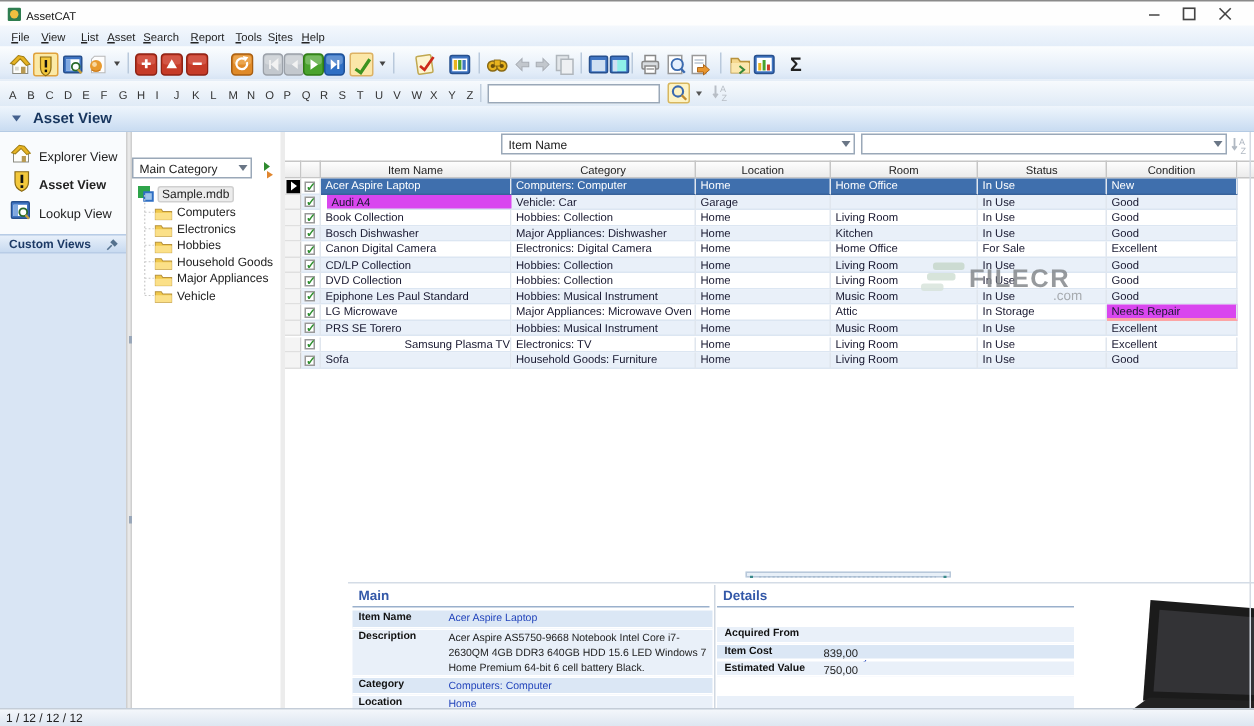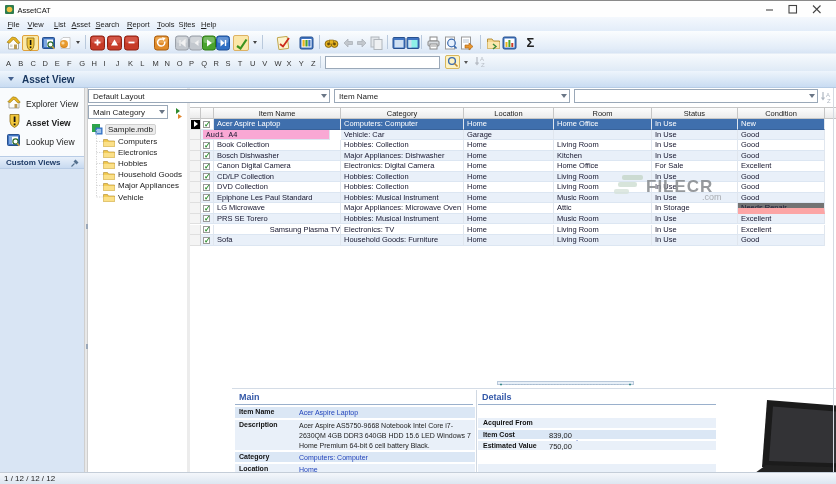--- a/index.html
+++ b/index.html
@@ -362,24 +362,20 @@
           <path d="M0.5 3.8 h11 v4.7 h-11 Z" fill="#fbe088"></path>
         </svg>
         <span class="treeitem" style="left:30px;top:88.5px">Vehicle</span>
         <svg style="position:absolute;left:0;top:26px" width="20" height="70">
           <path d="M8.5 0 V67 M8.5 11.5 h6 M8.5 22.5 h6 M8.5 33.5 h6 M8.5 44.5 h6 M8.5 55.5 h6 M8.5 67 h6" stroke="#c8c8c8" stroke-width="0.8" stroke-dasharray="1.2,1.4" fill="none"></path>
         </svg>
       </div>
     </div>
   <div class="abs" id="splitter2"></div>
 
-  <div class="combo" style="left:88px;top:1px;width:242px">
-      <span style="position:absolute;left:4px;top:2px">Default Layout</span>
-      <span class="arr"></span>
-    </div>
   <div class="combo" style="left:334px;top:1px;width:236px">
       <span style="position:absolute;left:4px;top:2px">Item Name</span>
       <span class="arr"></span>
     </div>
   <div class="combo" style="left:574px;top:1px;width:244px">
       <span class="arr"></span>
     </div>
   <svg class="abs" style="left:820px;top:2px" width="14" height="13">
       <path d="M3 2 L3 9 M1.5 7.5 L3 9.5 L4.5 7.5" stroke="#b0b8c2" stroke-width="1.2" fill="none"></path>
       <text x="6" y="6.5" font-size="6" fill="#b0b8c2">A</text>
@@ -413,21 +409,21 @@
         <div class="gcell" style="left:274px;width:90px;background:#3f6fad;color:#fff;border-bottom:1px solid #38629a;">Home</div>
         <div class="gcell" style="left:364px;width:98px;background:#3f6fad;color:#fff;border-bottom:1px solid #38629a;">Home Office</div>
         <div class="gcell" style="left:462px;width:86px;background:#3f6fad;color:#fff;border-bottom:1px solid #38629a;">In Use</div>
         <div class="gcell" style="left:548px;width:87px;background:#3f6fad;color:#fff;border-bottom:1px solid #38629a;">New</div>
       </div>
       <div class="grow" style="top:22.55px;">
         <div class="gcell" style="left:0;width:11px;background:#f4f4f4;border-right:1px solid #cfcfcf;border-bottom:1px solid #dfdfdf;"></div>
         <div class="gcell" style="left:11px;width:13px;background:#e9f0f9;border-bottom:1px solid #dce6f2;">
           <span class="chk"></span>
         </div>
-        <div class="gcell" style="left:13px;width:127px;background:#f9a8d4;color:#16162e;border-bottom:1px solid #dce6f2;font-family:Liberation Mono, monospace;">Audi A4</div>
+        <div class="gcell" style="left:28px;width:127px;background:#d946ef;color:#16162e;border-bottom:1px solid #dce6f2;">Audi A4</div>
         <div class="gcell" style="left:151px;width:123px;background:#e9f0f9;color:#16162e;border-bottom:1px solid #dce6f2;">Vehicle: Car</div>
         <div class="gcell" style="left:274px;width:90px;background:#e9f0f9;color:#16162e;border-bottom:1px solid #dce6f2;">Garage</div>
         <div class="gcell" style="left:364px;width:98px;background:#e9f0f9;color:#16162e;border-bottom:1px solid #dce6f2;"></div>
         <div class="gcell" style="left:462px;width:86px;background:#e9f0f9;color:#16162e;border-bottom:1px solid #dce6f2;">In Use</div>
         <div class="gcell" style="left:548px;width:87px;background:#e9f0f9;color:#16162e;border-bottom:1px solid #dce6f2;">Good</div>
       </div>
       <div class="grow" style="top:33.1px;">
         <div class="gcell" style="left:0;width:11px;background:#f4f4f4;border-right:1px solid #cfcfcf;border-bottom:1px solid #dfdfdf;"></div>
         <div class="gcell" style="left:11px;width:13px;background:#ffffff;border-bottom:1px solid #dce6f2;">
           <span class="chk"></span>
@@ -502,21 +498,21 @@
       <div class="grow" style="top:96.4px;">
         <div class="gcell" style="left:0;width:11px;background:#f4f4f4;border-right:1px solid #cfcfcf;border-bottom:1px solid #dfdfdf;"></div>
         <div class="gcell" style="left:11px;width:13px;background:#ffffff;border-bottom:1px solid #dce6f2;">
           <span class="chk"></span>
         </div>
         <div class="gcell" style="left:24px;width:127px;background:#ffffff;color:#16162e;border-bottom:1px solid #dce6f2;">LG Microwave</div>
         <div class="gcell" style="left:151px;width:123px;background:#ffffff;color:#16162e;border-bottom:1px solid #dce6f2;">Major Appliances: Microwave Oven</div>
         <div class="gcell" style="left:274px;width:90px;background:#ffffff;color:#16162e;border-bottom:1px solid #dce6f2;">Home</div>
         <div class="gcell" style="left:364px;width:98px;background:#ffffff;color:#16162e;border-bottom:1px solid #dce6f2;">Attic</div>
         <div class="gcell" style="left:462px;width:86px;background:#ffffff;color:#16162e;border-bottom:1px solid #dce6f2;">In Storage</div>
-        <div class="gcell" style="left:548px;width:87px;background:#737373;color:#16162e;border-bottom:6px solid #fca5a5;">Needs Repair</div>
+        <div class="gcell" style="left:548px;width:87px;background:#d946ef;color:#16162e;border-bottom:2px solid #fca5a5;">Needs Repair</div>
       </div>
       <div class="grow" style="top:106.95px;">
         <div class="gcell" style="left:0;width:11px;background:#f4f4f4;border-right:1px solid #cfcfcf;border-bottom:1px solid #dfdfdf;"></div>
         <div class="gcell" style="left:11px;width:13px;background:#e9f0f9;border-bottom:1px solid #dce6f2;">
           <span class="chk"></span>
         </div>
         <div class="gcell" style="left:24px;width:127px;background:#e9f0f9;color:#16162e;border-bottom:1px solid #dce6f2;">PRS SE Torero</div>
         <div class="gcell" style="left:151px;width:123px;background:#e9f0f9;color:#16162e;border-bottom:1px solid #dce6f2;">Hobbies: Musical Instrument</div>
         <div class="gcell" style="left:274px;width:90px;background:#e9f0f9;color:#16162e;border-bottom:1px solid #dce6f2;">Home</div>
         <div class="gcell" style="left:364px;width:98px;background:#e9f0f9;color:#16162e;border-bottom:1px solid #dce6f2;">Music Room</div>

